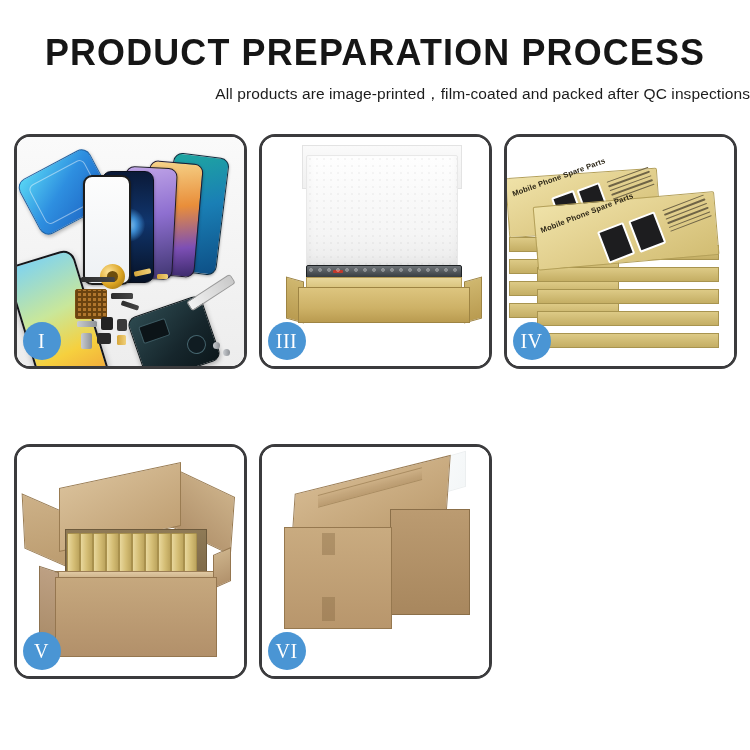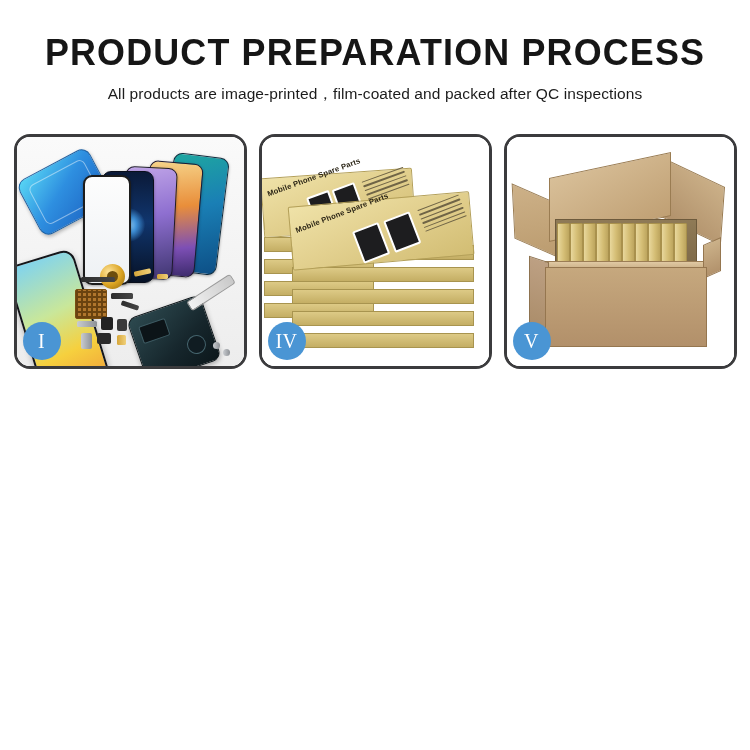--- a/index.html
+++ b/index.html
@@ -29,20 +29,21 @@
     line-height: 1.05;
     transform: scaleX(0.97);
   }
   #page-subtitle {
     font-family: "Liberation Sans", sans-serif;
     font-size: 15.5px;
     font-weight: normal;
     color: #1c1c1c;
     margin-top: 11px;
     letter-spacing: 0.1px;
+    text-align: right;
   }
 
   
   #grid {
     position: absolute;
     left: 0;
     top: 134px;
     width: 750px;
     display: grid;
     grid-template-columns: repeat(3, 233px);
@@ -282,20 +283,35 @@
       <div class="prt" style="left:80px; top:196px; width:14px; height:11px; border-radius:2px; background:#2b2b2b;"></div>
       <div class="prt gd" style="left:100px; top:198px; width:9px; height:10px;"></div>
       <div class="prt sv" style="left:196px; top:205px; width:7px; height:7px; border-radius:50%;"></div>
       <div class="prt sv" style="left:206px; top:212px; width:7px; height:7px; border-radius:50%;"></div>
       <div class="tool"></div>
     </div>
     <div class="badge">I</div>
   </div>
 
 
+  <div class="panel p3">
+    <div class="stage">
+      <div class="bg"></div>
+      <div class="kb-lidback"></div>
+      <div class="kb-foam"></div>
+      <div class="kb-screen">
+        <div class="kb-dot"></div>
+      </div>
+      <div class="kb-inner"></div>
+      <div class="kb-left"></div>
+      <div class="kb-right"></div>
+      <div class="kb-front"></div>
+    </div>
+    <div class="badge">III</div>
+  </div>
 
   <div class="panel p4">
     <div class="stage">
       <div class="bg"></div>
 
       <div class="sbox" style="left:2px; top:78px; width:108px; height:16px;">
         <div class="side" style="top:0;"></div>
         </div>
       <div class="sbox" style="left:2px; top:100px; width:108px; height:16px;">
         <div class="side" style="top:0;"></div>
@@ -378,14 +394,27 @@
         <i style="left:117px;"></i>
       </div>
       <div class="ct-rim"></div>
       <div class="ct-lipR"></div>
       <div class="ct-sideL"></div>
       <div class="ct-body"></div>
     </div>
     <div class="badge">V</div>
   </div>
 
+  <div class="panel p6">
+    <div class="stage">
+      <div class="bg"></div>
+      <div class="sc-glass"></div>
+      <div class="sc-top"></div>
+      <div class="sc-tape"></div>
+      <div class="sc-side"></div>
+      <div class="sc-face"></div>
+      <div class="sc-slab" style="left:60px; top:86px; width:13px; height:22px;"></div>
+      <div class="sc-slab" style="left:60px; top:150px; width:13px; height:24px;"></div>
+    </div>
+    <div class="badge">VI</div>
+  </div>
 
 </div>
 
 </body></html>

